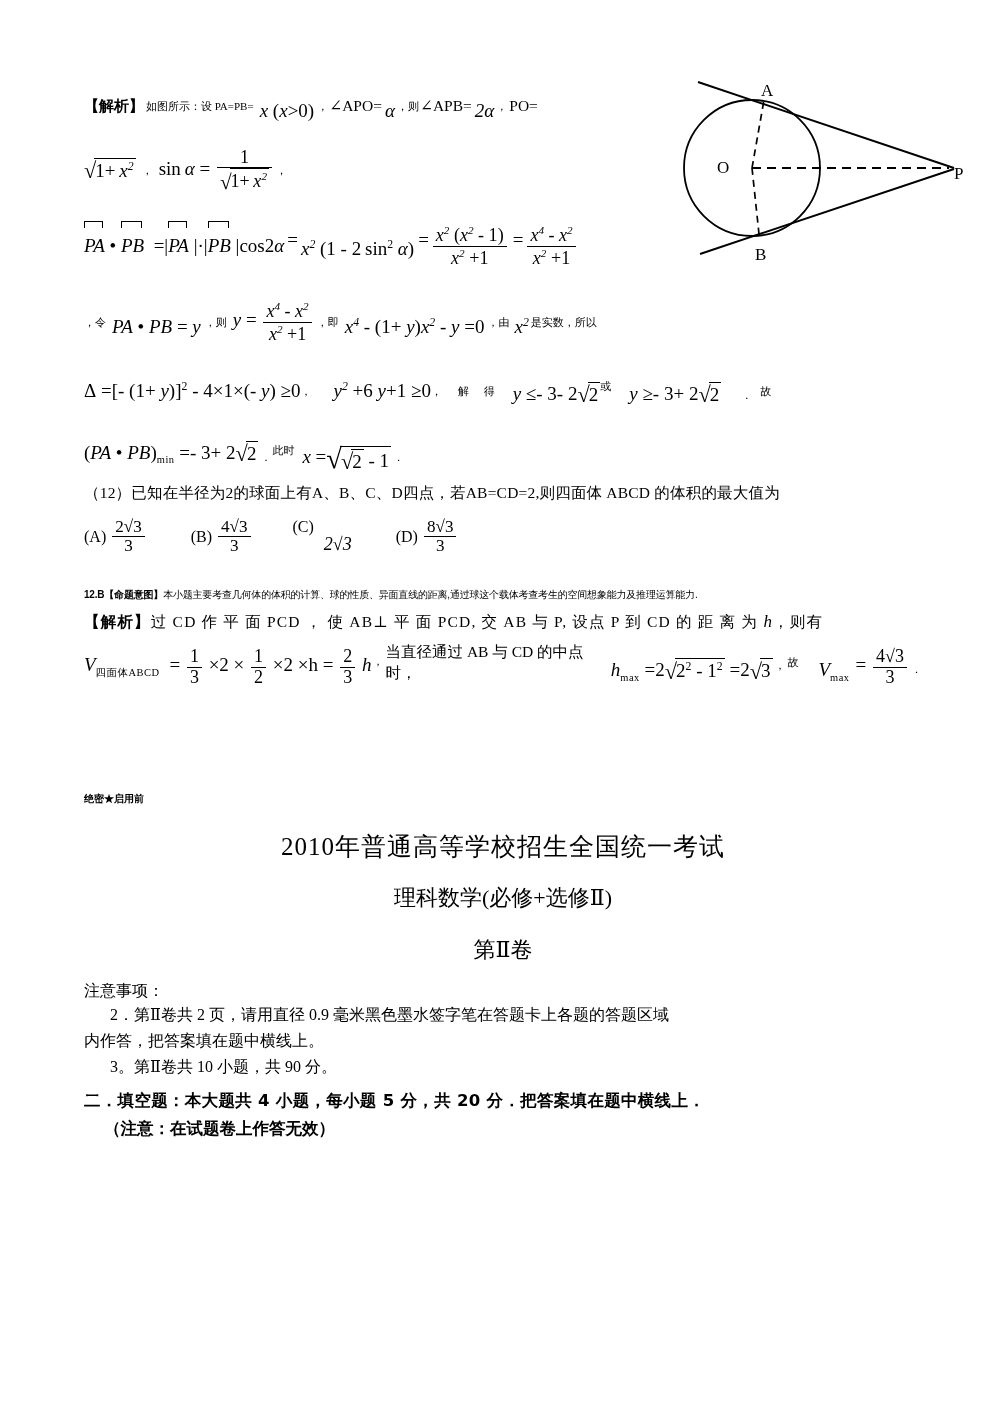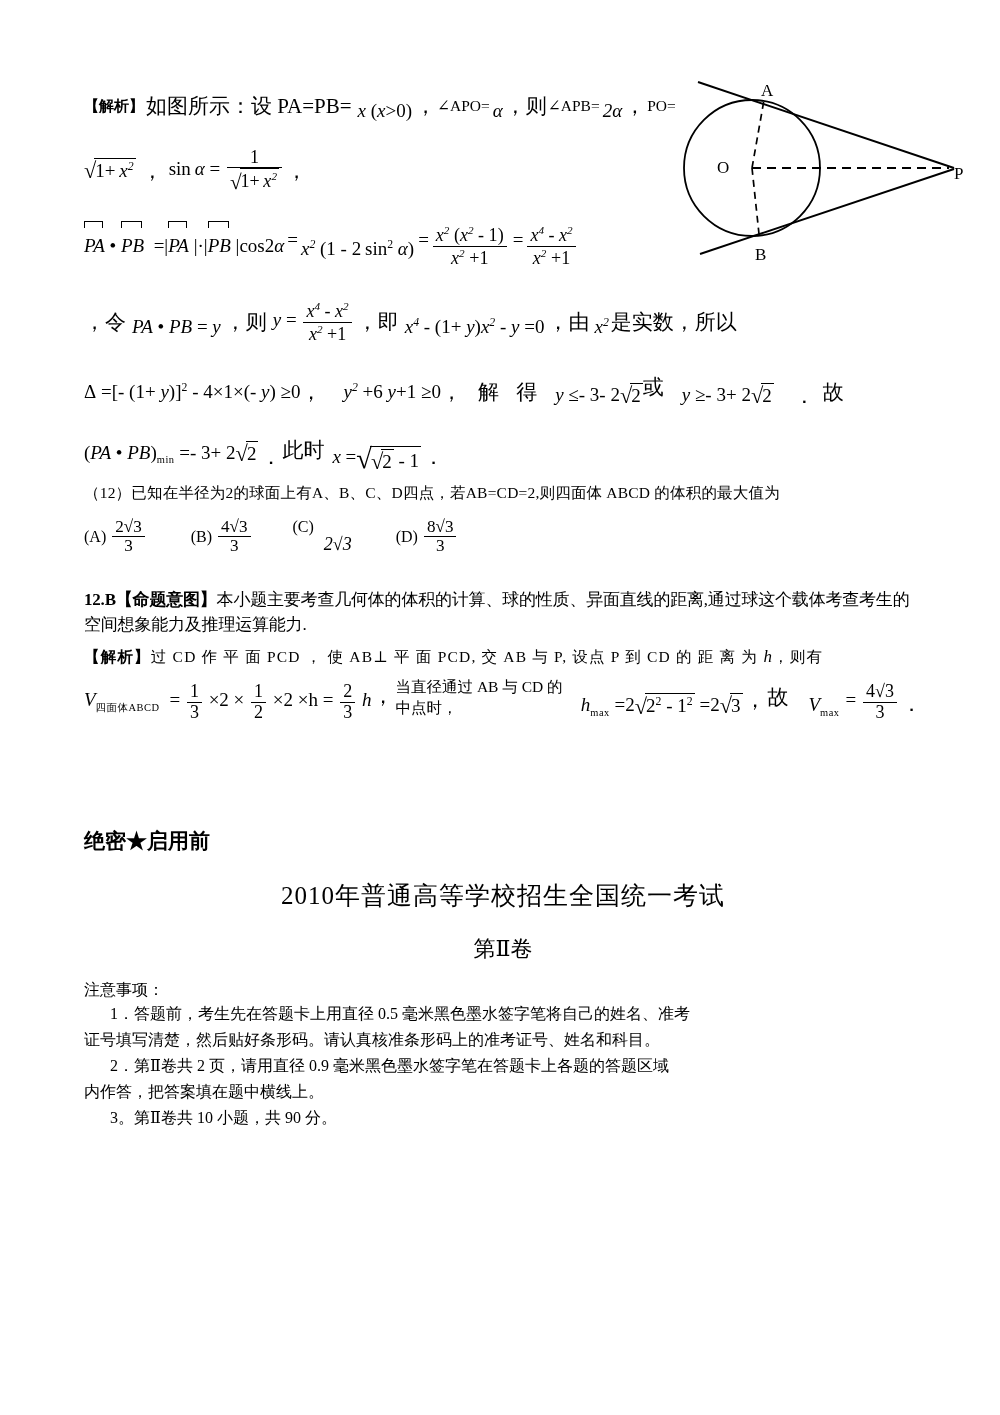--- a/index.html
+++ b/index.html
@@ -72,21 +72,21 @@
     font-size: 1em;
   }
 
   
   .cn {
     font-family: "DejaVu Sans", "Liberation Sans", sans-serif;
     font-size: 15px;
   }
   .serif-cn {
     font-family: "Liberation Serif", "DejaVu Serif", serif;
-    font-size: 21px;
+    font-size: 11px;
   }
   .line { position: relative; }
 
   .row { display: flex; align-items: center; flex-wrap: nowrap; }
 
   
   #row-1 { position: absolute; left: 0; top: 12px; width: 620px; }
   #row-2 { position: absolute; left: 0; top: 70px; }
   #row-3 { position: absolute; left: 0; top: 146px; }
   #row-4 { position: absolute; left: 0; top: 222px; }
@@ -109,36 +109,36 @@
   .q-line {
     font-family: "Liberation Serif", "DejaVu Serif", serif;
     font-size: 15.5px;
     letter-spacing: .2px;
   }
   .choices { margin-top: 14px; display: flex; align-items: flex-start; }
   .choice { display: flex; align-items: center; }
   .choice .clabel { font-family: "Liberation Serif","DejaVu Serif",serif; font-size: 16px; margin-right: 4px;}
 
   .note-para {
-    font-family: Liberation Serif, serif;
-    font-size: 17px;
+    font-family: Liberation Sans, sans-serif;
+    font-size: 10px;
     line-height: 1.45;
     letter-spacing: -0.2px;
   }
   .analysis-line {
     font-family: "Liberation Serif","DejaVu Serif",serif;
     font-size: 15.5px;
     letter-spacing: 1.2px;
   }
 
   
   .secret {
     font-family: Liberation Sans, sans-serif;
     font-weight: bold;
-    font-size: 21px;
+    font-size: 10px;
   }
   .exam-title {
     text-align: center;
     font-family: "Liberation Serif","DejaVu Serif",serif;
     font-size: 25px;
     letter-spacing: 1px;
   }
   .exam-sub {
     text-align: center;
     font-family: "Liberation Serif","DejaVu Serif",serif;
@@ -409,36 +409,37 @@
             <span class="den"><span class="mn">3</span></span>
           </span>
         </span>
         <span class="serif-cn" style="margin:4px 0 0 2px">．</span>
       </div>
     </div>
 
     <div style="margin-top:105px">
       <div class="secret">绝密★启用前</div>
       <div class="exam-title" style="margin-top:24px">2010年普通高等学校招生全国统一考试</div>
+      <div class="exam-sub" style="margin-top:20px">理科数学(必修+选修Ⅱ)</div>
       <div class="exam-vol" style="margin-top:22px">第Ⅱ卷</div>
     </div>
 
     <div style="margin-top:16px">
       <div class="notice-head">注意事项：</div>
 
-      <div class="notice-item">
-        <span class="cont">1．答题前，考生先在答题卡上用直径 0.5 毫米黑色墨水签字笔将自己的姓名、准考</span>
-        <span class="cont" style="margin-left:-26px">证号填写清楚，然后贴好条形码。请认真核准条形码上的准考证号、姓名和科目。</span>
-      </div>
 
       <div class="notice-item">
         <span class="cont">2．第Ⅱ卷共 2 页，请用直径 0.9 毫米黑色墨水签字笔在答题卡上各题的答题区域</span>
         <span class="cont" style="margin-left:-26px">内作答，把答案填在题中横线上。</span>
       </div>
 
       <div class="notice-item">
         <span class="cont">3。第Ⅱ卷共 10 小题，共 90 分。</span>
       </div>
     </div>
 
+    <div style="margin-top:10px">
+      <div class="section-head">二．填空题：本大题共 4 小题，每小题 5 分，共 20 分．把答案填在题中横线上．</div>
+      <div class="section-head2" style="margin-top:6px">（注意：在试题卷上作答无效）</div>
+    </div>
 
   </div>
 </div>
 
 </body></html>

